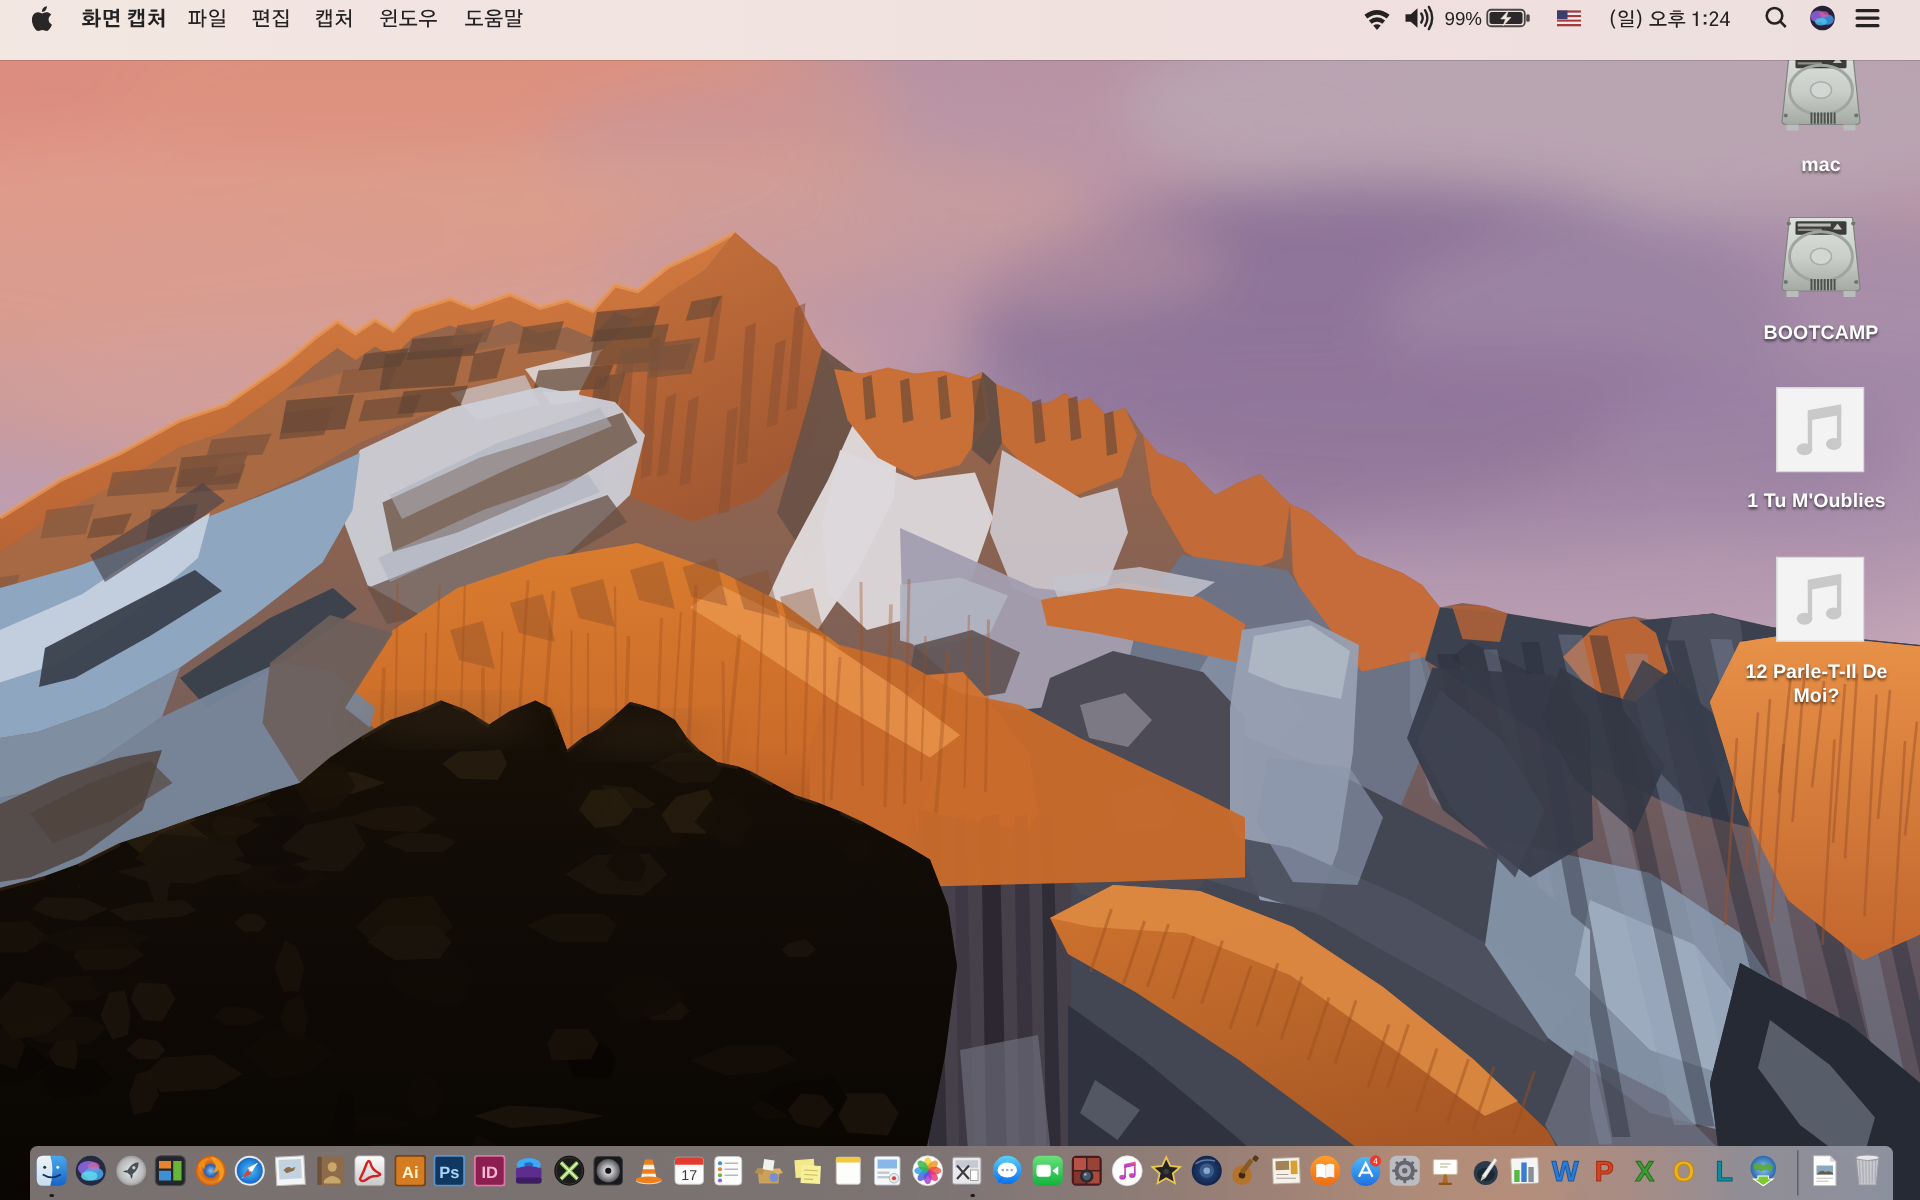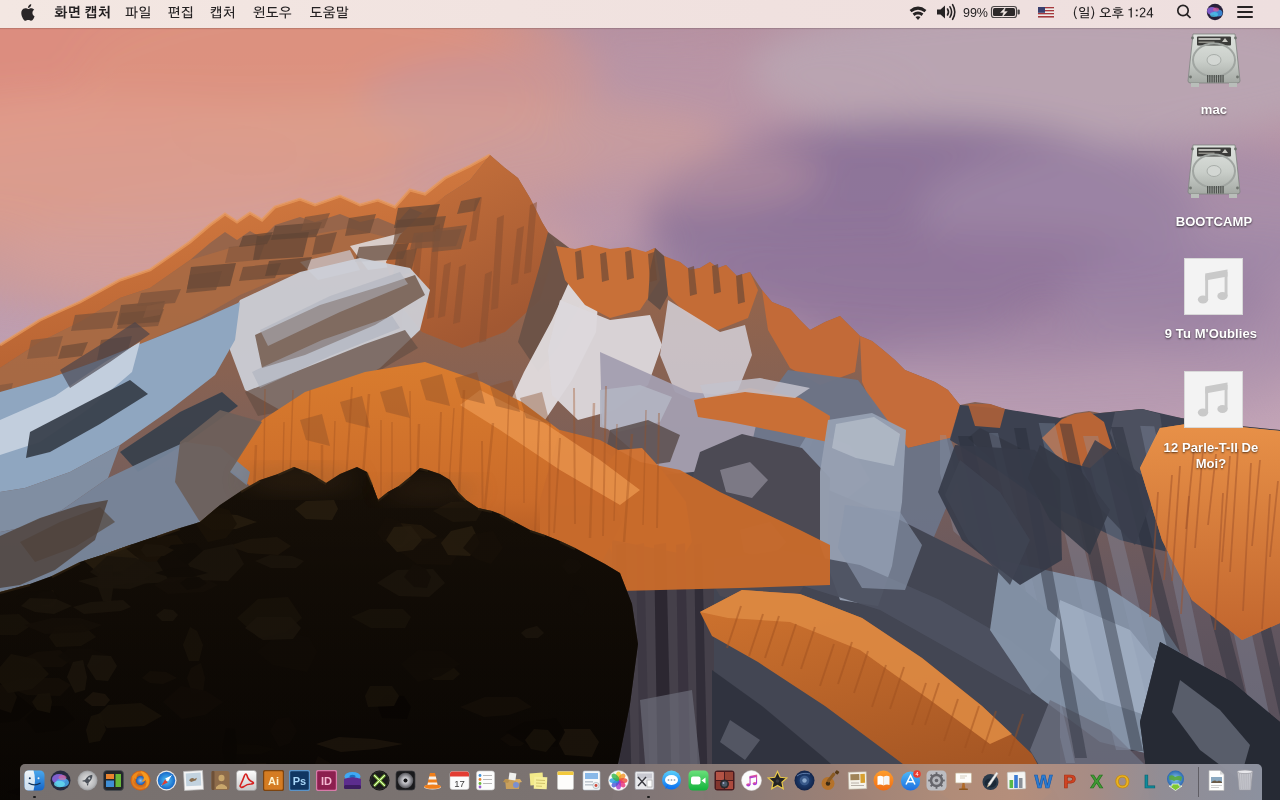--- a/index.html
+++ b/index.html
@@ -1,17 +1,17 @@
 <!DOCTYPE html>
 <html><head><meta charset="utf-8"><title>d</title>
 <style>
 html,body{margin:0;padding:0;width:1280px;height:800px;overflow:hidden;background:#000;}
 body{font-family:"Liberation Sans",sans-serif;position:relative;}
 #wall{position:absolute;left:0;top:0;}
-#menubar{position:absolute;left:0;top:0;width:1280px;height:28px;background:linear-gradient(90deg,#f3e7e2,#f0e1df 60%,#eedfdf);box-shadow:0 0.5px 0 rgba(0,0,0,0.18);}
+#menubar{position:absolute;left:0;top:0;width:1280px;height:40px;background:linear-gradient(90deg,#f3e7e2,#f0e1df 60%,#eedfdf);box-shadow:0 0.5px 0 rgba(0,0,0,0.18);}
 .dlabel{position:absolute;width:160px;text-align:center;color:#fff;font-size:13px;font-weight:bold;line-height:16px;text-shadow:0 1px 2px rgba(0,0,0,0.65);letter-spacing:0.1px;}
 #dock{position:absolute;left:20px;top:764px;width:1242px;height:36px;border-radius:5px 5px 0 0;background:linear-gradient(90deg,#7b7472 0%,#7e7674 40%,#817676 50%,#8d7d78 58%,#a08377 66%,#b08d7a 74%,#b5907e 80%,#a98d85 86%,#949098 92%,#8f94a2 100%);opacity:0.97;}
 .rdot{position:absolute;top:795.5px;width:2.6px;height:2.6px;border-radius:50%;background:#1a1a1a;}
 </style></head>
 <body>
 <svg id="wall" width="1280" height="800" viewBox="0 0 1280 800">
 <defs>
 <linearGradient id="gsky" x1="0" y1="0" x2="0" y2="1">
 <stop offset="0" stop-color="#b590a0"></stop>
         <stop offset="0.12" stop-color="#b793a4"></stop>
@@ -485,21 +485,21 @@
 <svg width="59" height="57" viewBox="0 0 59 57" style="position:absolute;left:1184px;top:258px">
 <rect x="0.5" y="0.5" width="58" height="56" fill="#f3f3f3" stroke="#d8d8d8" stroke-width="1"></rect>
 <g fill="#c9c9c9">
       <ellipse cx="19" cy="41.5" rx="5.2" ry="4"></ellipse>
       <ellipse cx="38.5" cy="38" rx="5.2" ry="4"></ellipse>
 <rect x="21.2" y="17.5" width="2.9" height="24"></rect>
       <rect x="40.6" y="14" width="2.9" height="24"></rect>
 <path d="M21.2 15.5 L43.5 11.5 L43.5 18.5 L21.2 22.5 Z"></path>
     </g>
 </svg>
-<div class="dlabel" style="left:1131px;top:326px;"><span>9 Tu M'Oublies</span></div>
+<div class="dlabel" style="left:1131px;top:326px;"><span>1 Tu M'Oublies</span></div>
 <svg width="59" height="57" viewBox="0 0 59 57" style="position:absolute;left:1184px;top:371px">
 <rect x="0.5" y="0.5" width="58" height="56" fill="#f3f3f3" stroke="#d8d8d8" stroke-width="1"></rect>
 <g fill="#c9c9c9">
       <ellipse cx="19" cy="41.5" rx="5.2" ry="4"></ellipse>
       <ellipse cx="38.5" cy="38" rx="5.2" ry="4"></ellipse>
 <rect x="21.2" y="17.5" width="2.9" height="24"></rect>
       <rect x="40.6" y="14" width="2.9" height="24"></rect>
 <path d="M21.2 15.5 L43.5 11.5 L43.5 18.5 L21.2 22.5 Z"></path>
     </g>
 </svg>

